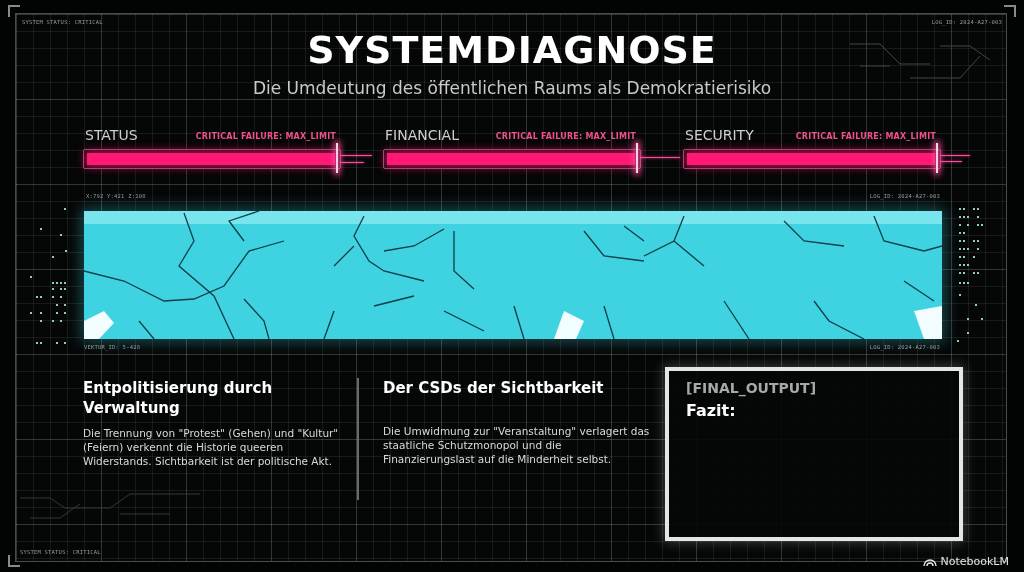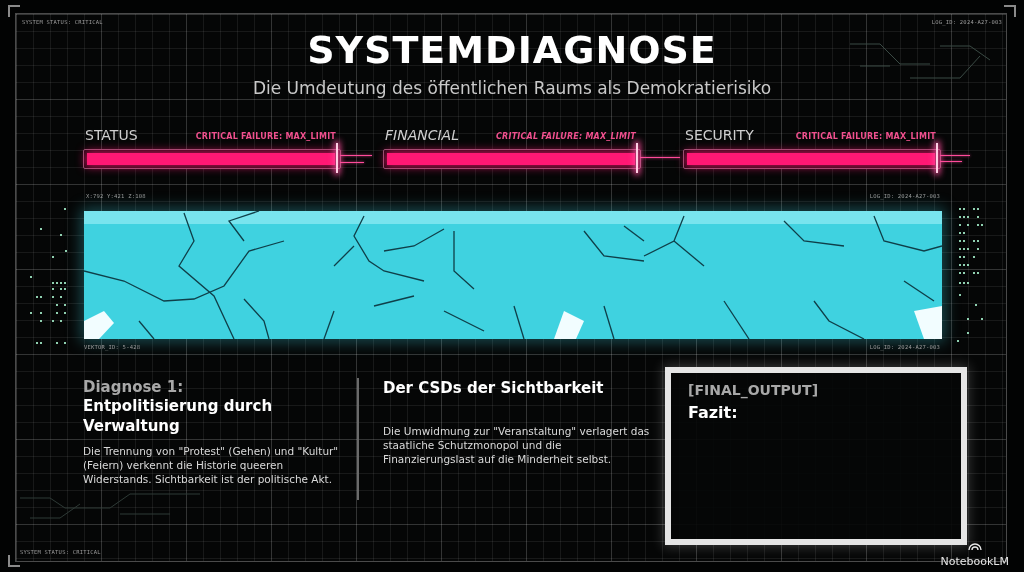--- a/index.html
+++ b/index.html
@@ -63,30 +63,30 @@
   .cracks { position:absolute; left:0; top:0; }
 
   .col { position:absolute; top:378px; }
   .col-kicker { font-weight:bold; font-size:15px; color:#a8a8a8; }
   .col-head { font-weight:bold; font-size:15px; color:#ffffff; line-height:20px; }
   .col-body { font-size:10.5px; color:#dadada; line-height:14px; }
   .divider { position:absolute; left:357px; top:378px; width:2px; height:122px; background:#6a6a6a; }
 
   .final {
     position:absolute; left:665px; top:367px; width:290px; height:166px;
-    border:6px solid #e5e5e5; background:rgba(5,6,6,0.92);
+    border:4px solid #e5e5e5; background:rgba(5,6,6,0.92);
     box-shadow:0 0 12px 2px rgba(255,255,255,0.2);
   }
   .final-kicker { position:absolute; left:17px; top:9px; font-weight:bold; font-size:14px; color:#a8a8a8; }
   .final-head { position:absolute; left:17px; top:30px; font-weight:bold; font-size:16px; color:#fff; }
   .final-body { position:absolute; left:17px; top:54px; width:270px; font-size:10px; color:#e4e4e4; line-height:13.4px; }
 
   .dots { position:absolute; }
   .dot { position:absolute; width:2px; height:2px; background:#8fd0b0; }
-  .brand { position:absolute; right:15px; bottom:4px; font-size:11px; color:#e6e6e6; display:flex; align-items:center; gap:4px;flex-direction:column; }
+  .brand { position:absolute; right:15px; bottom:4px; font-size:11px; color:#e6e6e6; display:flex; align-items:center; gap:4px; }
 </style>
 </head>
 <body>
 
 <div class="frame"></div>
 <div class="corner c-tl"></div>
 <div class="corner c-tr"></div>
 <div class="corner c-bl"></div>
 
 <div class="meta" style="left:22px; top:19px;">SYSTEM STATUS: CRITICAL</div>
@@ -107,21 +107,21 @@
 <div class="gauge" style="left:83px;">
   <div class="gauge-label">STATUS</div>
   <div class="gauge-status">CRITICAL FAILURE: MAX_LIMIT</div>
   <div class="gauge-track">
       <div class="gauge-fill"></div>
     </div>
   <div class="gauge-cap"></div>
   <div class="gauge-streak" style="left:257px; top:28px; width:32px;"></div>
   <div class="gauge-streak" style="left:257px; top:35px; width:24px;"></div>
 </div>
-<div class="gauge" style="left:383px;font-style:italic;">
+<div class="gauge" style="left:383px;">
   <div class="gauge-label">FINANCIAL</div>
   <div class="gauge-status">CRITICAL FAILURE: MAX_LIMIT</div>
   <div class="gauge-track">
       <div class="gauge-fill"></div>
     </div>
   <div class="gauge-cap"></div>
   <div class="gauge-streak" style="left:257px; top:30px; width:40px;"></div>
 </div>
 <div class="gauge" style="left:683px;">
   <div class="gauge-label">SECURITY</div>
@@ -246,21 +246,20 @@
       <path d="M480 100 L500 110 L492 128 L470 128 Z"></path>
       <path d="M830 100 L858 95 L858 128 L840 128 Z"></path>
     </g>
   </svg>
 </div>
 
 <div class="meta" style="left:84px; top:344px;">VEKTOR_ID: 5-428</div>
 <div class="meta" style="right:84px; top:344px;">LOG_ID: 2024-A27-003</div>
 
 <div class="col" style="left:83px; width:265px;">
-  <div class="col-kicker">Diagnose 1:</div>
   <div class="col-head">Entpolitisierung durch Verwaltung</div>
   <div class="col-body" style="margin-top:8px;">Die Trennung von "Protest" (Gehen) und "Kultur" (Feiern) verkennt die Historie queeren Widerstands. Sichtbarkeit ist der politische Akt.</div>
 </div>
 <div class="divider"></div>
 <div class="col" style="left:383px; width:270px;">
   <div class="col-head">Der CSDs der Sichtbarkeit</div>
   <div class="col-body" style="margin-top:26px;">Die Umwidmung zur "Veranstaltung" verlagert das staatliche Schutzmonopol und die Finanzierungslast auf die Minderheit selbst.</div>
 </div>
 
 <div class="final">

